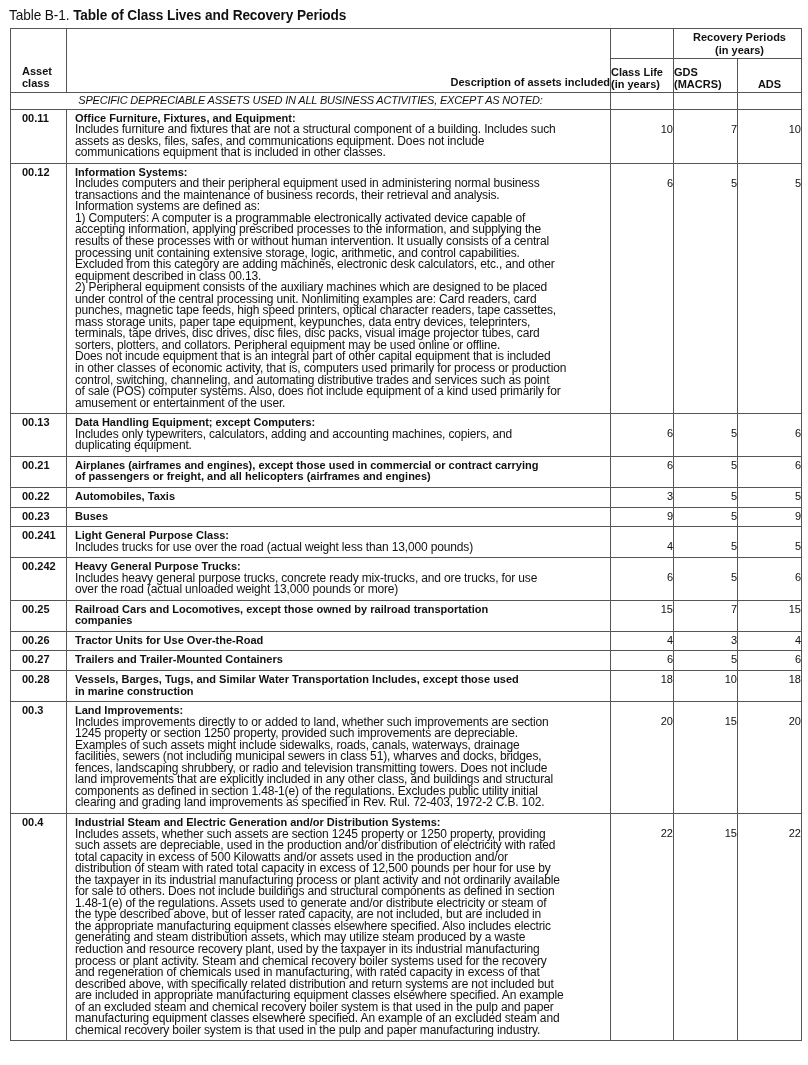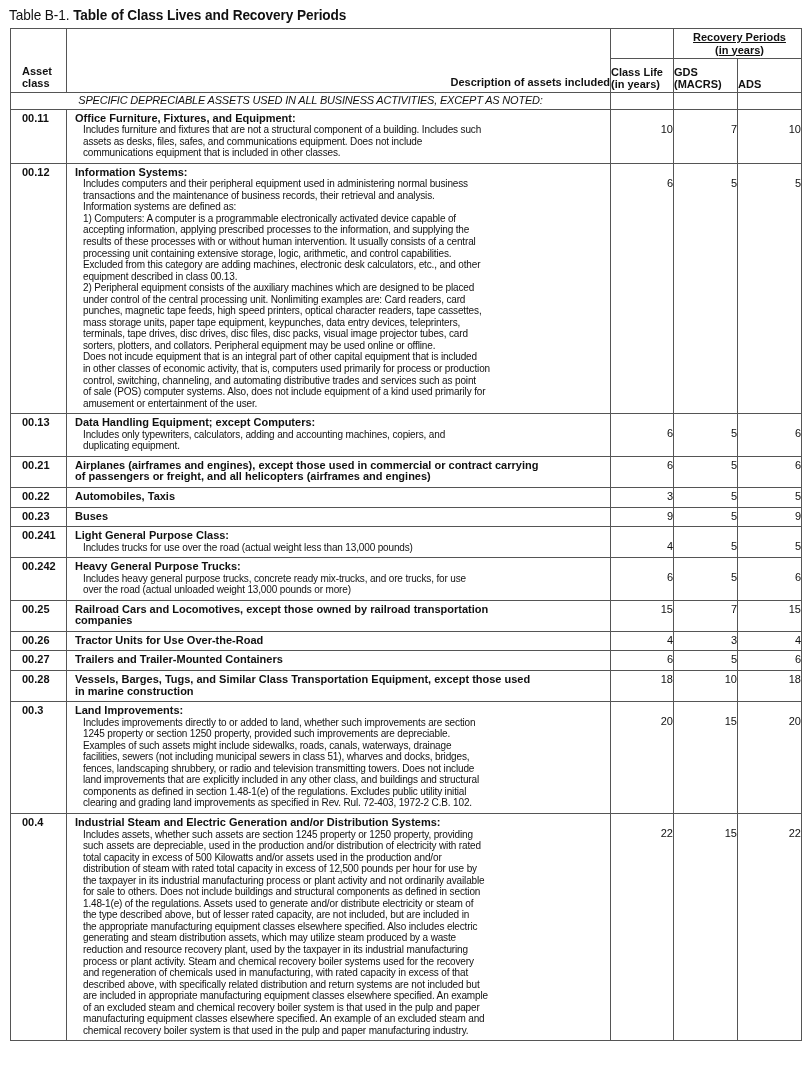--- a/index.html
+++ b/index.html
@@ -5,30 +5,30 @@
   html, body { margin: 0; padding: 0; background: #ffffff; }
   body { width: 808px; height: 1065px; overflow: hidden; font-family: "Liberation Sans", sans-serif; color: #111; position: relative; }
   .title { position: absolute; left: 9px; top: 7px; font-size: 14.5px; letter-spacing: -0.1px; transform: scaleX(0.94); transform-origin: left; white-space: nowrap; }
   .title .bold { font-weight: bold; }
   table { position: absolute; left: 10px; top: 28px; width: 791px; border-collapse: collapse; table-layout: fixed; }
   col.c1 { width: 56px; } col.c2 { width: 544px; } col.c3 { width: 63px; } col.c4 { width: 64px; } col.c5 { width: 64px; }
   td, th { border: 1px solid #555; padding: 0; font-size: 11px; line-height: 11.55px; vertical-align: top; }
   th { font-weight: bold; }
   .hdr-asset { vertical-align: bottom; text-align: left; padding: 0 0 3px 11px; line-height: 12px; margin-left: 27px; }
   .hdr-desc { vertical-align: bottom; text-align: right; padding: 0 0 3px 8px; }
-  .hdr-rp { line-height: 12.5px; padding: 2px 0 2px 4px; border-bottom: 1px solid #555; text-decoration: underline; }
+  .hdr-rp { line-height: 12.5px; padding: 2px 0 2px 4px; border-bottom: 1px solid #555; }
   .hdr-sub { text-align: left; vertical-align: bottom; line-height: 11.5px; padding-bottom: 2px; }
-  .hdr-ads { text-align: left; vertical-align: bottom; padding-bottom: 1px; }
+  .hdr-ads { text-align: center; vertical-align: bottom; padding-bottom: 1px; }
   .hdr-empty { }
   .section td { font-style: italic; }
   .section td.sec { text-align: center; padding: 2px 0 2px 0; letter-spacing: -0.2px; }
   .cls { font-weight: bold; padding: 3px 0 3px 11px; }
   .desc { padding: 3px 2px 4px 8px; }
   .desc .name { font-weight: bold; display: block; }
-  .desc .body { display: block; white-space: pre-line; font-size: 10px; letter-spacing: -0.15px; margin-left: 8px; }
+  .desc .body { display: block; white-space: pre-line; font-size: 12px; letter-spacing: -0.15px; }
   .num { text-align: right; padding-top: 14px; }
   .num.top { padding-top: 3px; }
 </style>
 </head>
 <body>
 
 <div class="title">
   <span>Table B-1.</span>
   <span class="bold">Table of Class Lives and Recovery Periods</span>
 </div>
@@ -196,21 +196,21 @@
       <span class="name" style="white-space:pre-line">Trailers and Trailer-Mounted Containers</span>
 
     </td>
     <td class="num top">6</td>
     <td class="num top">5</td>
     <td class="num top">6</td>
   </tr>
       <tr>
     <td class="cls">00.28</td>
     <td class="desc">
-      <span class="name" style="white-space:pre-line">Vessels, Barges, Tugs, and Similar Class Transportation Equipment, except those used
+      <span class="name" style="white-space:pre-line">Vessels, Barges, Tugs, and Similar Water Transportation Includes, except those used
 in marine construction</span>
 
     </td>
     <td class="num top">18</td>
     <td class="num top">10</td>
     <td class="num top">18</td>
   </tr>
       <tr>
     <td class="cls">00.3</td>
     <td class="desc">

